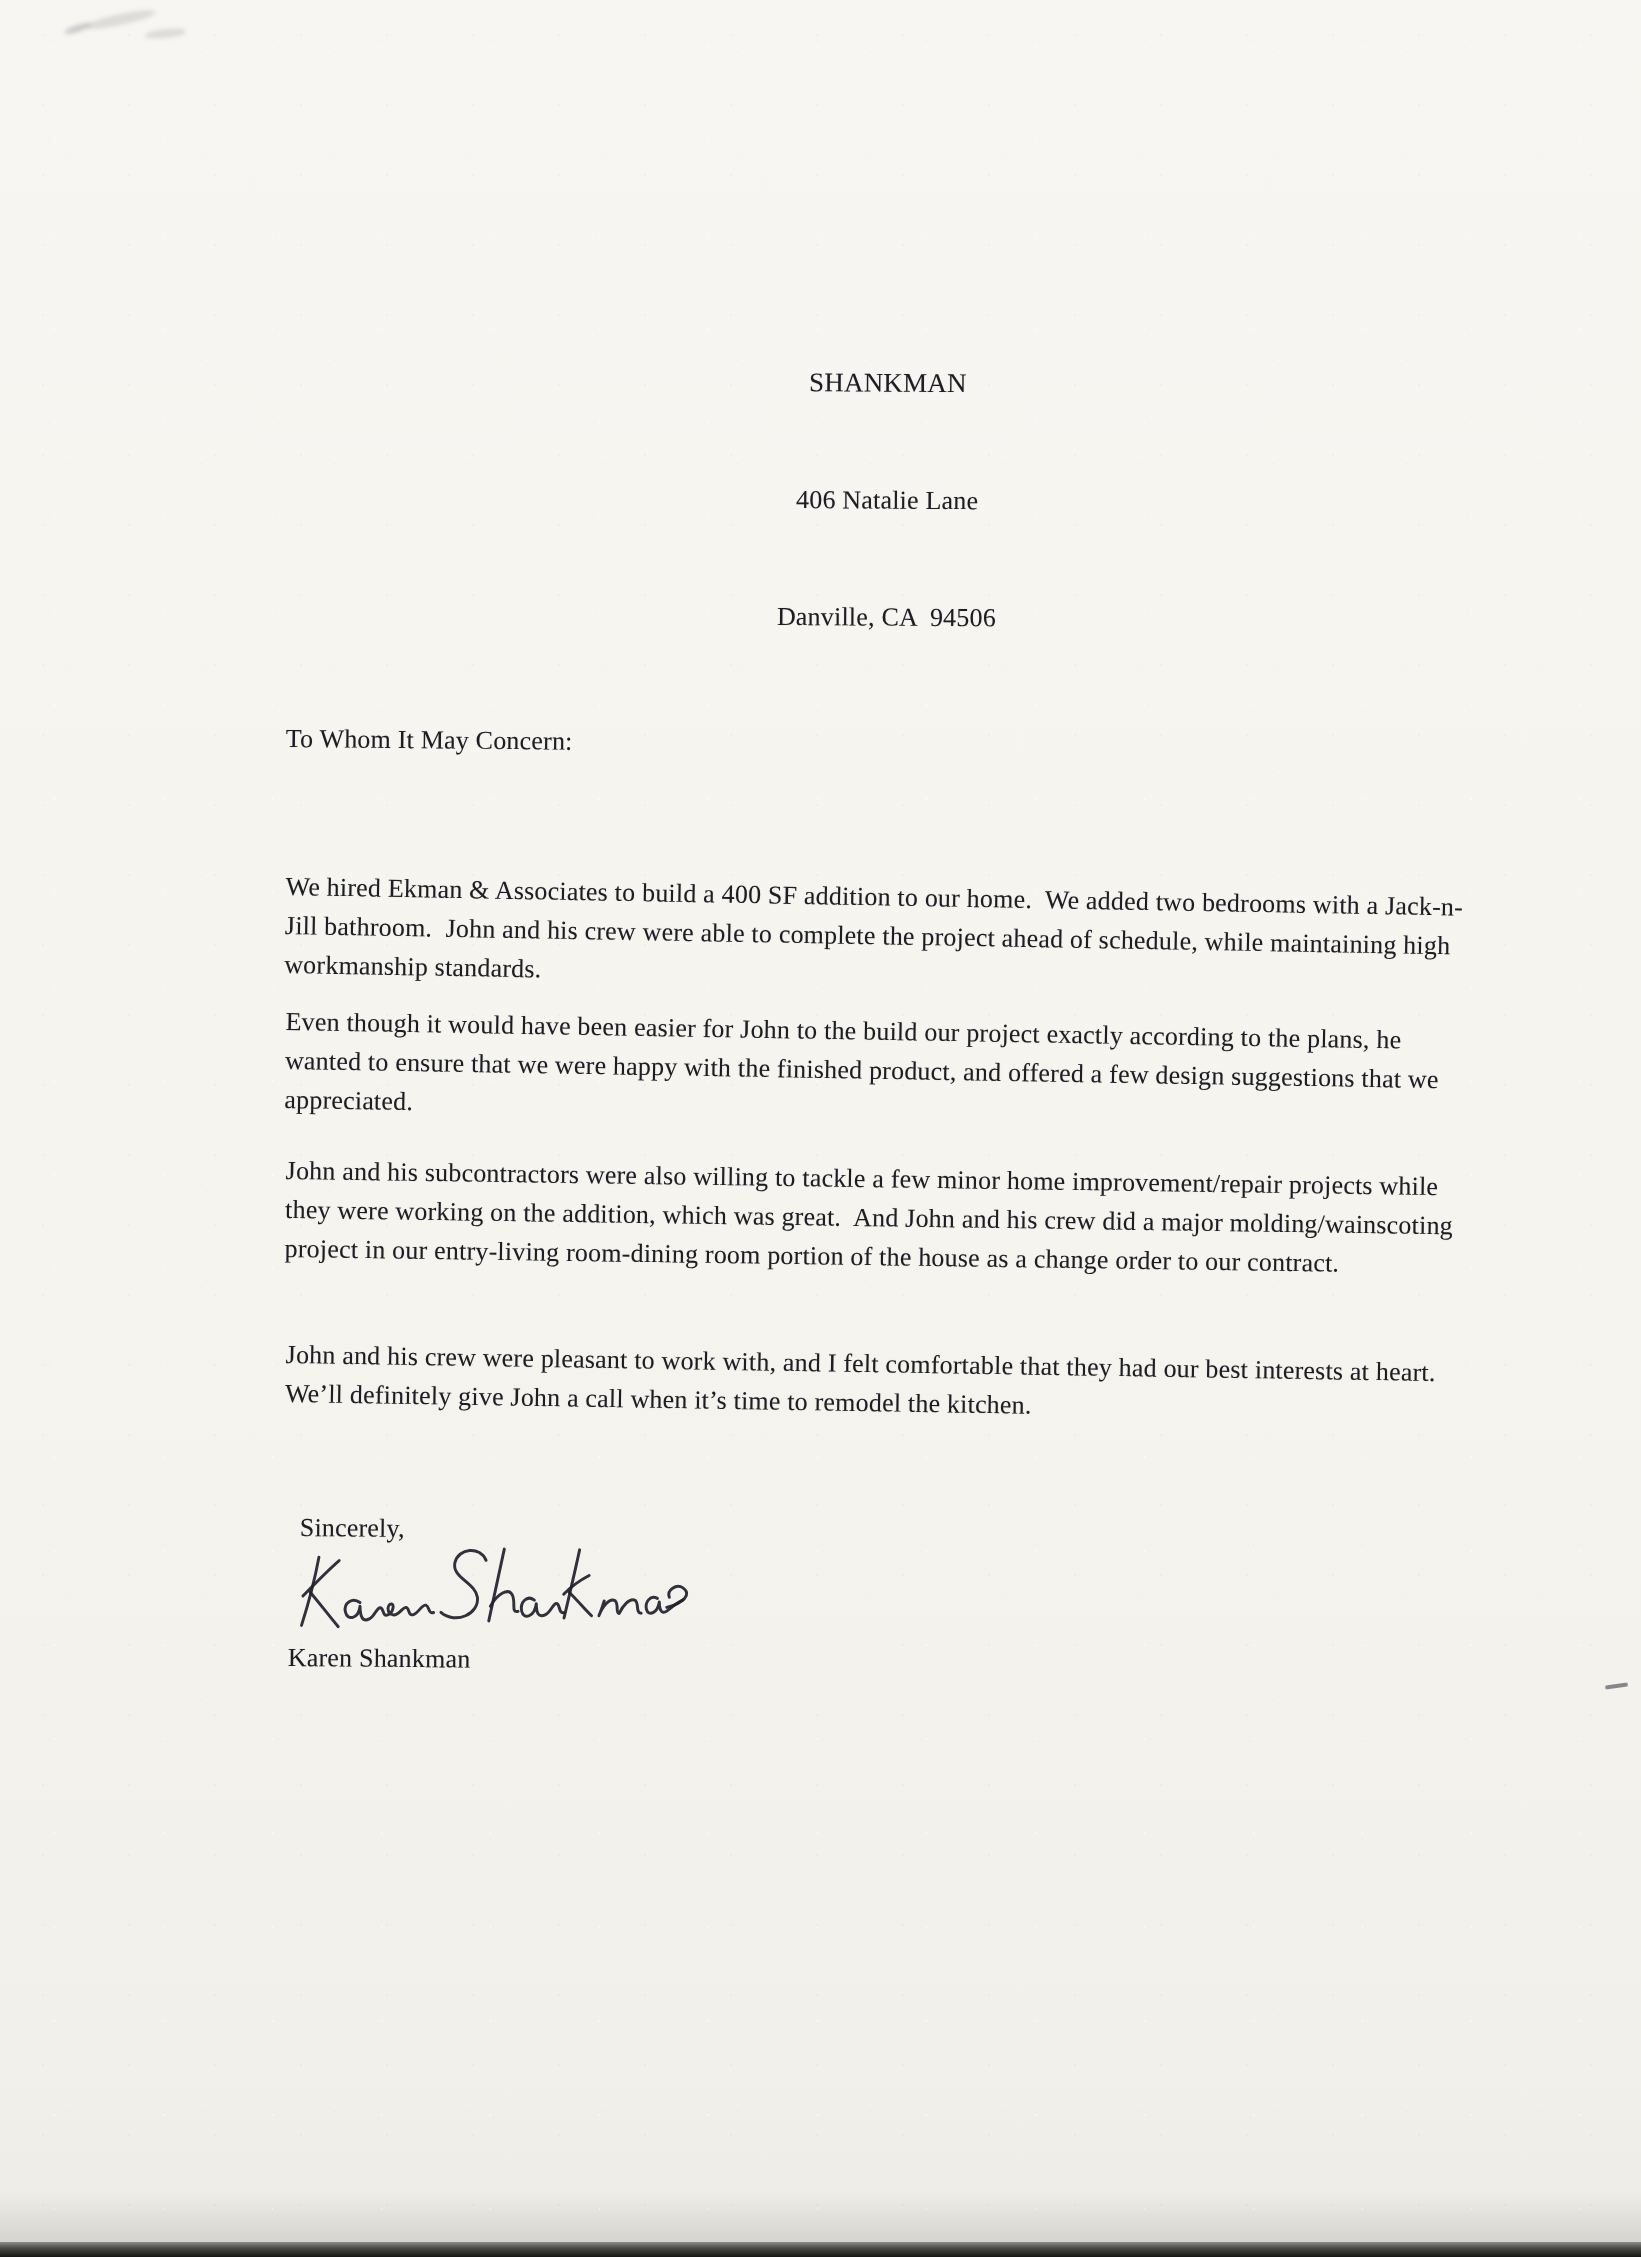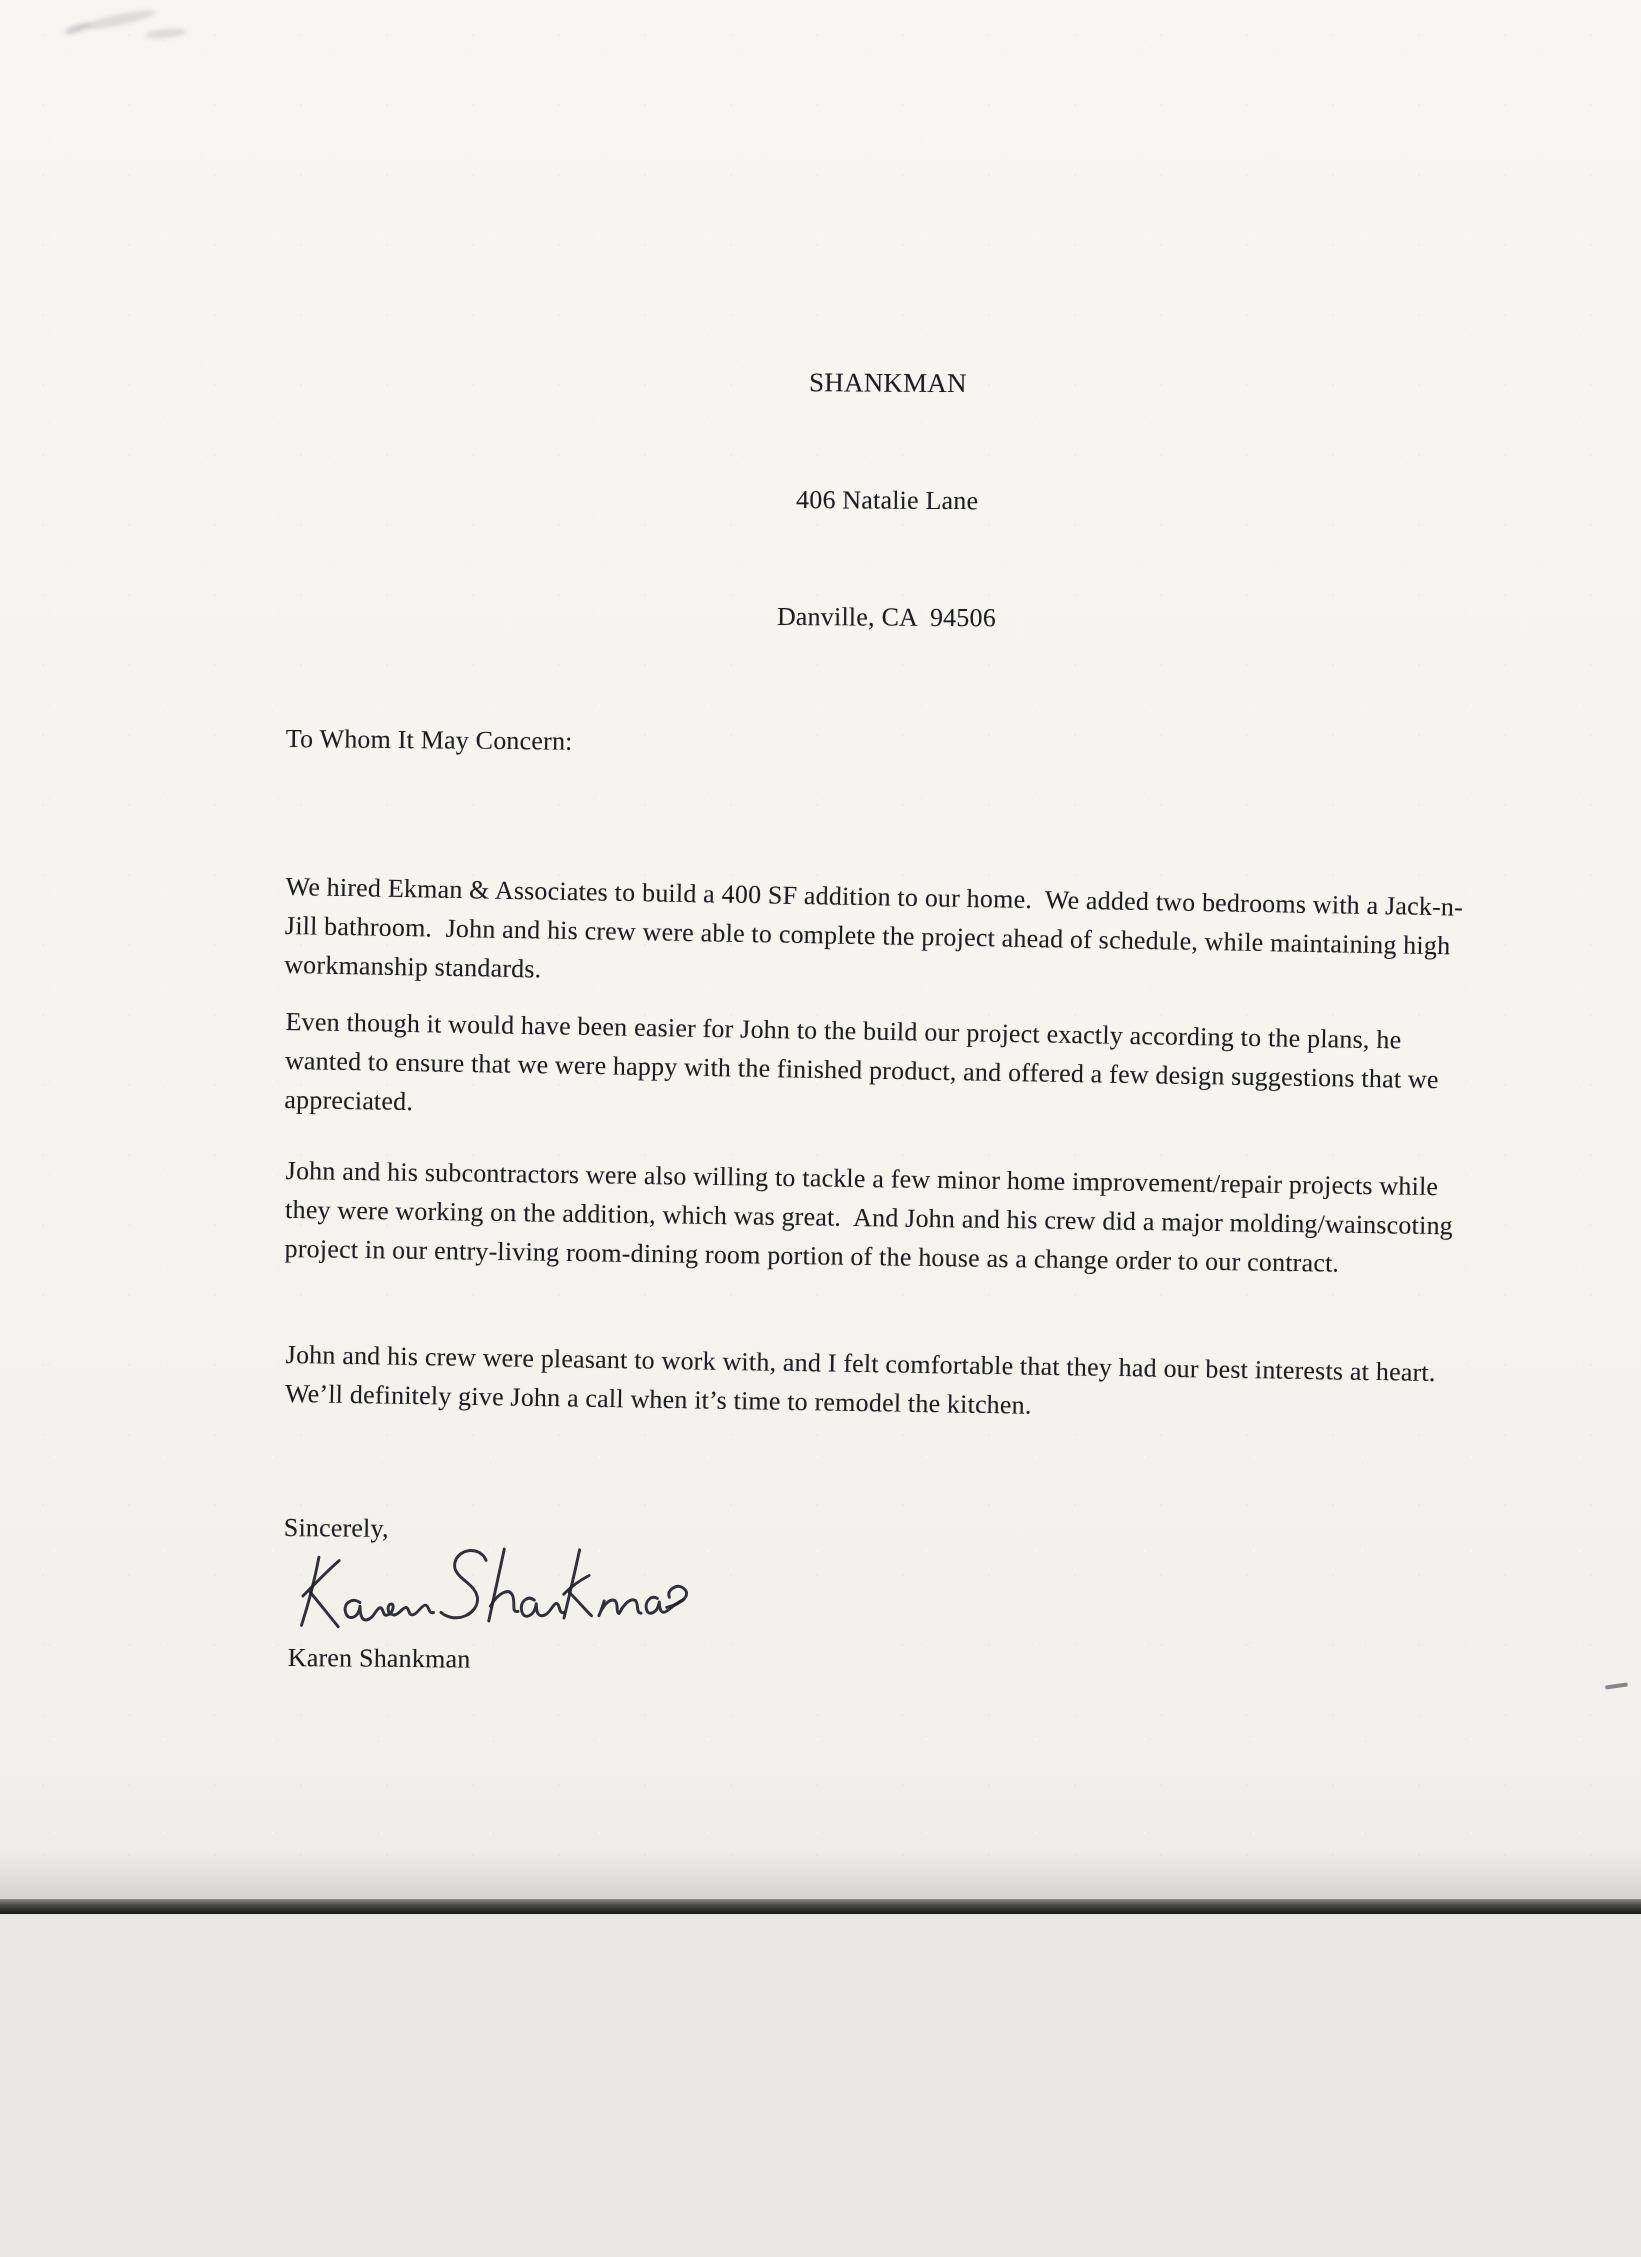--- a/index.html
+++ b/index.html
@@ -6,21 +6,21 @@
   html, body { margin: 0; padding: 0; }
   body {
     width: 1641px;
     height: 2257px;
     font-family: "Liberation Serif", serif;
     background: #e8e7e2;
   }
   .page {
     position: relative;
     width: 1641px;
-    height: 1914px;
+    height: 2257px;
     overflow: hidden;
     color: #1d1d24;
     background-color: #f5f4ef;
     background-image:
       radial-gradient(rgba(150,145,130,0.07) 1px, transparent 1.3px),
       radial-gradient(rgba(130,128,118,0.05) 1px, transparent 1.3px),
       radial-gradient(rgba(255,255,255,0.6) 1px, transparent 1.2px),
       linear-gradient(180deg, #f7f6f2 0%, #f5f4ef 55%, #f1f0ea 92%, #ecebe5 100%);
     background-size: 86px 70px, 134px 103px, 109px 94px, 100% 100%;
   }
@@ -40,21 +40,21 @@
     text-align: center;
     transform: rotate(0.35deg);
   }
   .letterhead .lh-name { font-size: 27px; }
   .salutation { top: 719px; left: 286px; transform: rotate(0.55deg); }
   .para { left: 286px; width: 1178px; margin: 0; }
   .p1 { top: 867px;  transform: rotate(1.0deg); }
   .p2 { top: 1002px; transform: rotate(0.95deg); }
   .p3 { top: 1151px; transform: rotate(0.8deg); }
   .p4 { top: 1335px; transform: rotate(0.9deg); }
-  .closing   { top: 1508px; left: 284px; transform: rotate(0.5deg); }
+  .closing   { top: 1508px; left: 300px; transform: rotate(0.5deg); }
   .signature {
     position: absolute;
     top: 1543px;
     left: 282px;
     transform: rotate(-0.8deg);
     transform-origin: 0 0;
   }
   .typed-name { top: 1638px; left: 288px; transform: rotate(0.5deg); }
 
   

